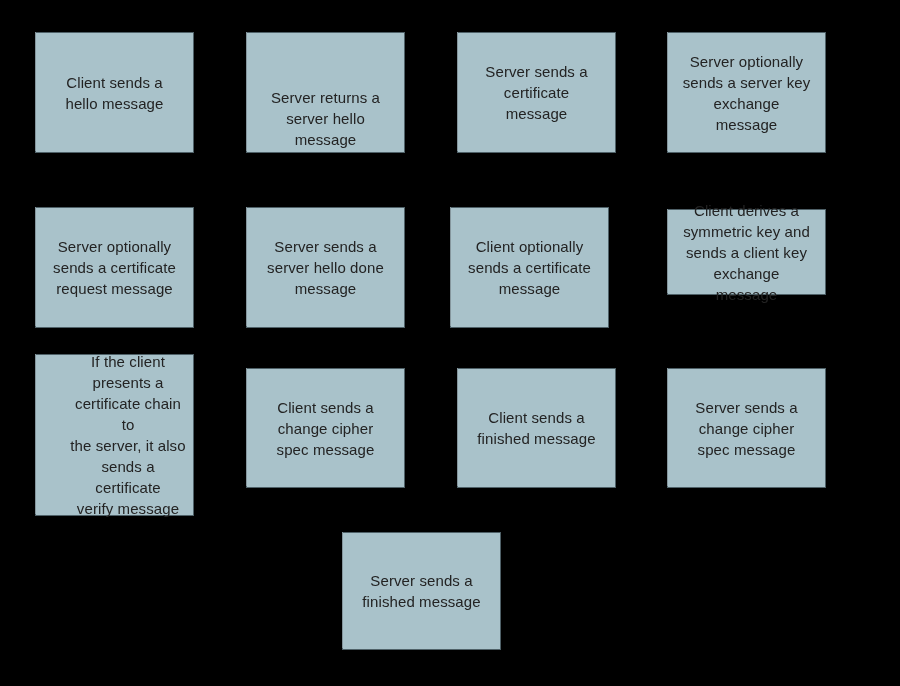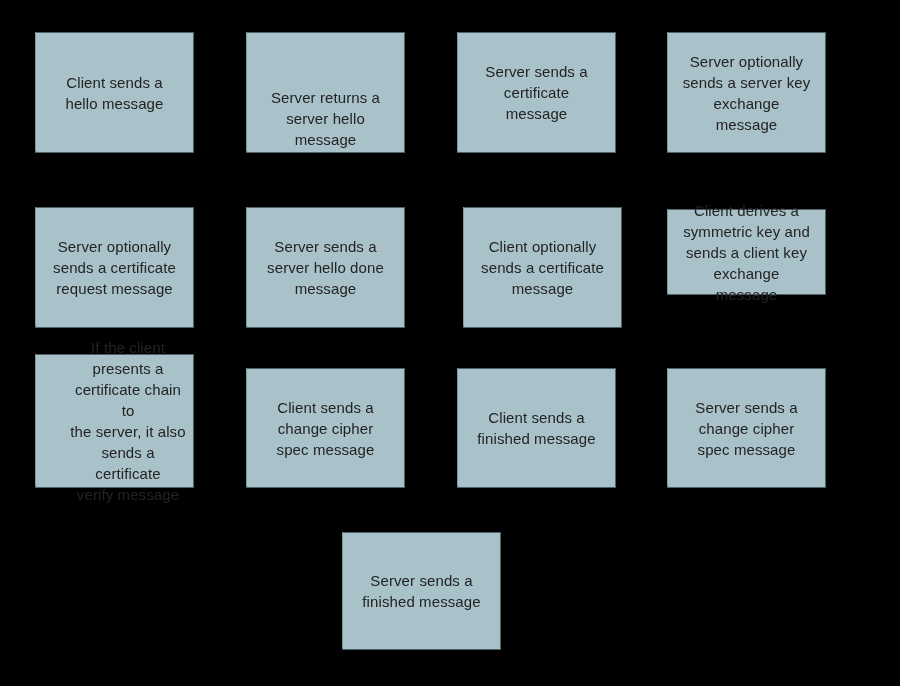--- a/index.html
+++ b/index.html
@@ -90,35 +90,35 @@
 sends a certificate
 request message</span>
   </div>
 
   <div class="process-box" style="left:246px; top:207px; width:159px; height:121px;">
     <span class="box-label">Server sends a
 server hello done
 message</span>
   </div>
 
-  <div class="process-box" style="left:463px; top:207px; width:159px; height:121px;">
+  <div class="process-box" style="left:450px; top:207px; width:159px; height:121px;">
     <span class="box-label">Client optionally
 sends a certificate
 message</span>
   </div>
 
   <div class="process-box" style="left:667px; top:209px; width:159px; height:86px;">
     <span class="box-label">Client derives a
 symmetric key and
 sends a client key
 exchange
 message</span>
   </div>
 
-  <div class="process-box" style="left:35px; top:354px; width:159px; height:134px;padding-left:33px;">
+  <div class="process-box" style="left:35px; top:354px; width:159px; height:162px;padding-left:33px;">
     <span class="box-label">If the client
 presents a
 certificate chain to
 the server, it also
 sends a certificate
 verify message</span>
   </div>
 
   <div class="process-box" style="left:246px; top:368px; width:159px; height:120px;">
     <span class="box-label">Client sends a

